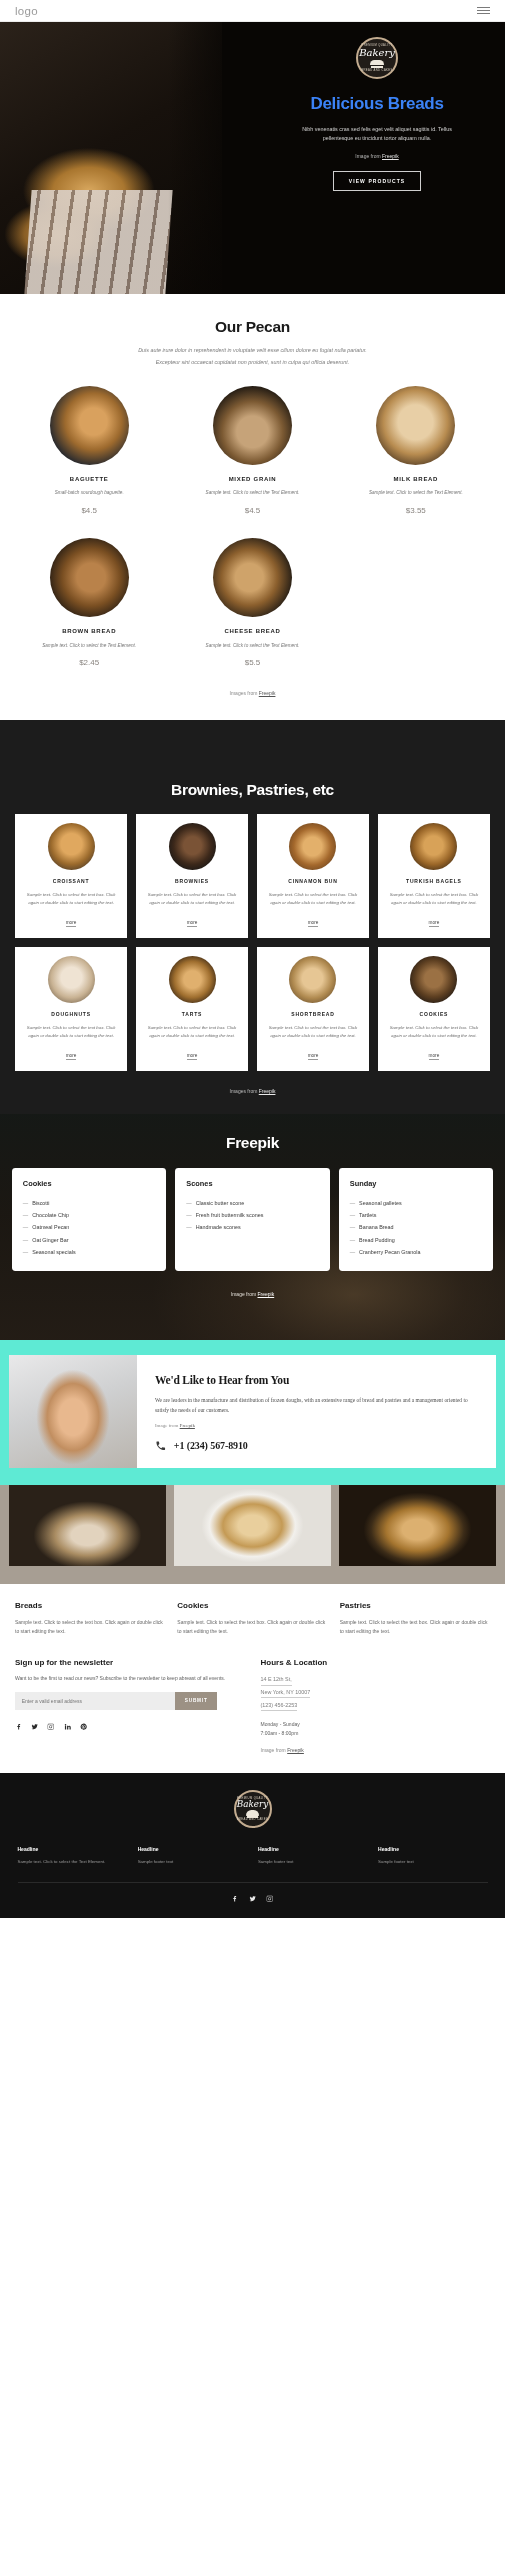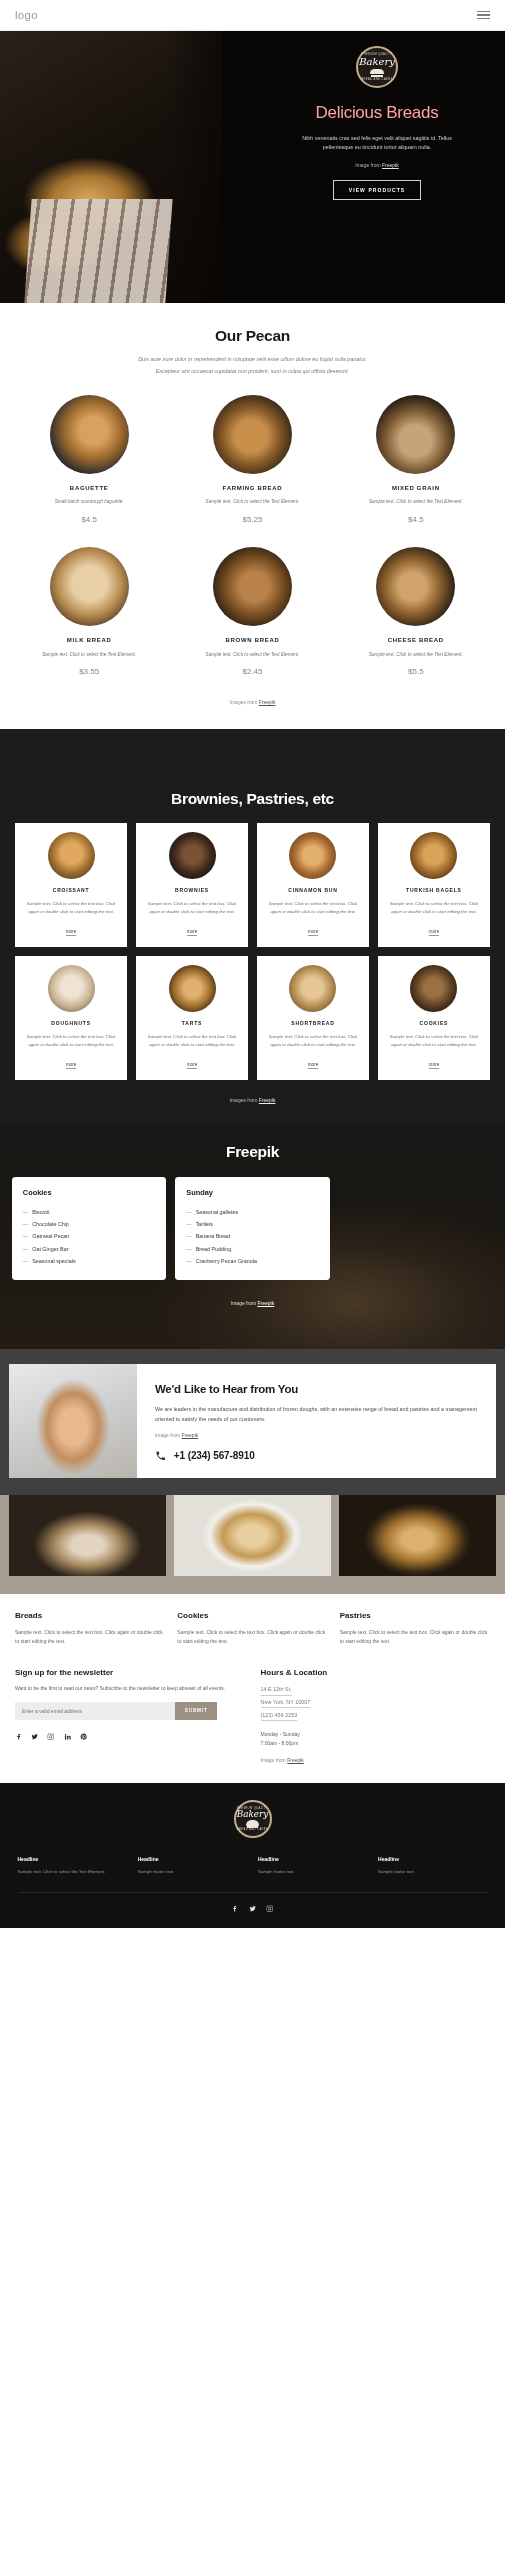--- a/index.html
+++ b/index.html
@@ -6,21 +6,21 @@
   body {
     width:505px;
     font-family:"Liberation Sans", sans-serif;
     background:#ffffff;
     color:#1a1a1a;
     -webkit-font-smoothing:antialiased;
   }
 
   
   .topbar {
-    height:31px; background:#fff;
+    height:22px; background:#fff;
     display:flex; align-items:center; justify-content:space-between;
     padding:0 15px;
     border-bottom:0.7px solid #ececec;
   }
   .logo { font-size:11.5px; color:#9b9b9b; letter-spacing:0.3px; }
   .burger { display:flex; flex-direction:column; gap:2px; cursor:pointer; }
   .burger span { display:block; width:12.8px; height:1.3px; background:#7a7a7a; }
 
   
   .hero {
@@ -64,21 +64,21 @@
   .badge-name {
     font-family:"DejaVu Serif", serif; font-style:italic;
     font-size:10px; color:#fff; line-height:1; margin-bottom:1.3px;
   }
   .badge-mark {
     width:13.5px; height:5.4px; background:#efe8dc;
     border-radius:6px 6px 0.7px 0.7px;
   }
   .badge-bar { width:11.5px; height:2px; background:#efe8dc; margin-top:0.7px; }
   .hero h1 {
-    font-size:17px; font-weight:normal; color:#fca5a5; letter-spacing:-0.3px;
+    font-size:17px; font-weight:bold; color:#3b82f6; letter-spacing:-0.3px;
     margin-bottom:11px;
   }
   .hero p {
     font-size:5.4px; line-height:1.75; color:#d2d2d2; max-width:155px;
     margin-bottom:9.4px;
   }
   .hero-credit { font-size:5px; color:#b9b9b9; margin-bottom:12px; }
   .hero-credit a { color:#e4e4e4; }
   .btn-outline {
     display:inline-block; border:0.7px solid #cfcfcf; color:#fff;
@@ -182,21 +182,21 @@
     font-size:5.4px; color:#3a3a3a; line-height:1.3;
     padding:2.7px 0; display:flex; gap:4px;
   }
   .dash { color:#8a8a8a; }
   .sweets .credit-line {
     position:relative; z-index:2; color:#e2ded7; margin-top:20px;
   }
   .sweets .credit-line a { color:#fff; }
 
   
-  .contact-wrap { background:#404040; padding:15px 9.4px 17.5px; }
+  .contact-wrap { background:#5eead4; padding:15px 9.4px 17.5px;font-family:Liberation Serif, serif; }
   .contact {
     display:flex; background:#fff; overflow:hidden;
   }
   .contact-photo {
     width:128px; flex:none;
     background:
       radial-gradient(ellipse 47px 61px at 50% 55%,#e8b88e 0 30%,#c18e60 55%,transparent 78%),
       linear-gradient(160deg,#e9e9ea 0%,#cfd0d1 45%,#b9b4ad 100%);
   }
   .contact-body { padding:19px 17.5px 16px; flex:1; }
@@ -305,26 +305,20 @@
   <div class="sec-sub">
     <div>Duis aute irure dolor in reprehenderit in voluptate velit esse cillum dolore eu fugiat nulla pariatur.</div>
     <div>Excepteur sint occaecat cupidatat non proident, sunt in culpa qui officia deserunt.</div>
   </div>
   <div class="bread-grid" id="bread-grid">
       <div class="bread-card">
         <div class="circ c-baguette"></div>
         <div class="bread-name">BAGUETTE</div>
         <div class="bread-desc">Small-batch sourdough baguette.</div>
         <div class="bread-price">$4.5</div>
-      </div>
-      <div class="bread-card">
-        <div class="circ c-farming"></div>
-        <div class="bread-name">FARMING BREAD</div>
-        <div class="bread-desc">Sample text. Click to select the Text Element.</div>
-        <div class="bread-price">$5.25</div>
       </div>
       <div class="bread-card">
         <div class="circ c-mixed"></div>
         <div class="bread-name">MIXED GRAIN</div>
         <div class="bread-desc">Sample text. Click to select the Text Element.</div>
         <div class="bread-price">$4.5</div>
       </div>
       <div class="bread-card">
         <div class="circ c-milk"></div>
         <div class="bread-name">MILK BREAD</div>
@@ -383,20 +377,35 @@
           <span class="dash">—</span>
           <span>Oatmeal Pecan</span>
         </div>
         <div class="sweet-li">
           <span class="dash">—</span>
           <span>Oat Ginger Bar</span>
         </div>
         <div class="sweet-li">
           <span class="dash">—</span>
           <span>Seasonal specials</span>
+        </div>
+      </div>
+      <div class="sweet-card">
+        <div class="sweet-h">Scones</div>
+        <div class="sweet-li">
+          <span class="dash">—</span>
+          <span>Classic butter scone</span>
+        </div>
+        <div class="sweet-li">
+          <span class="dash">—</span>
+          <span>Fresh fruit buttermilk scones</span>
+        </div>
+        <div class="sweet-li">
+          <span class="dash">—</span>
+          <span>Handmade scones</span>
         </div>
       </div>
       <div class="sweet-card">
         <div class="sweet-h">Sunday</div>
         <div class="sweet-li">
           <span class="dash">—</span>
           <span>Seasonal galletes</span>
         </div>
         <div class="sweet-li">
           <span class="dash">—</span>

